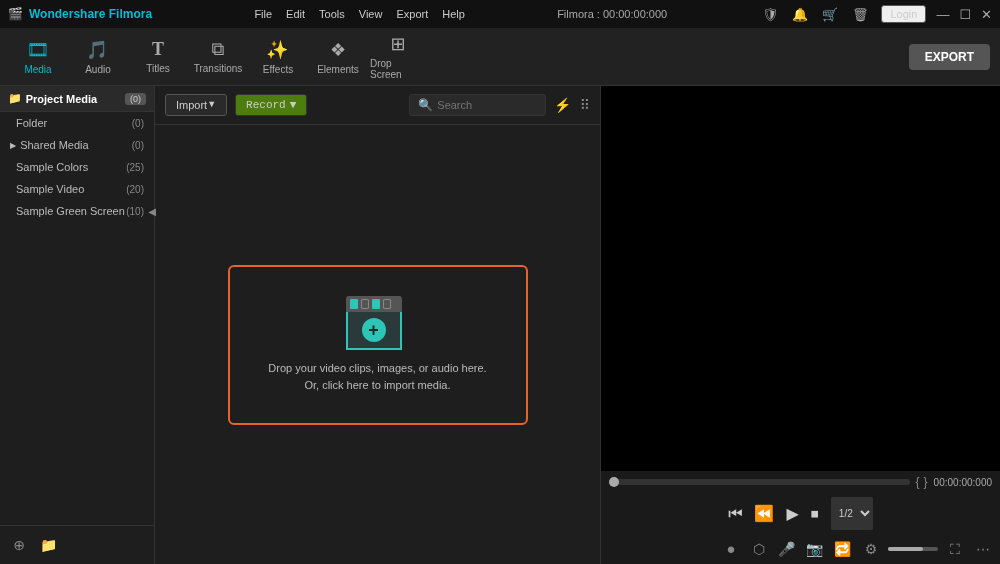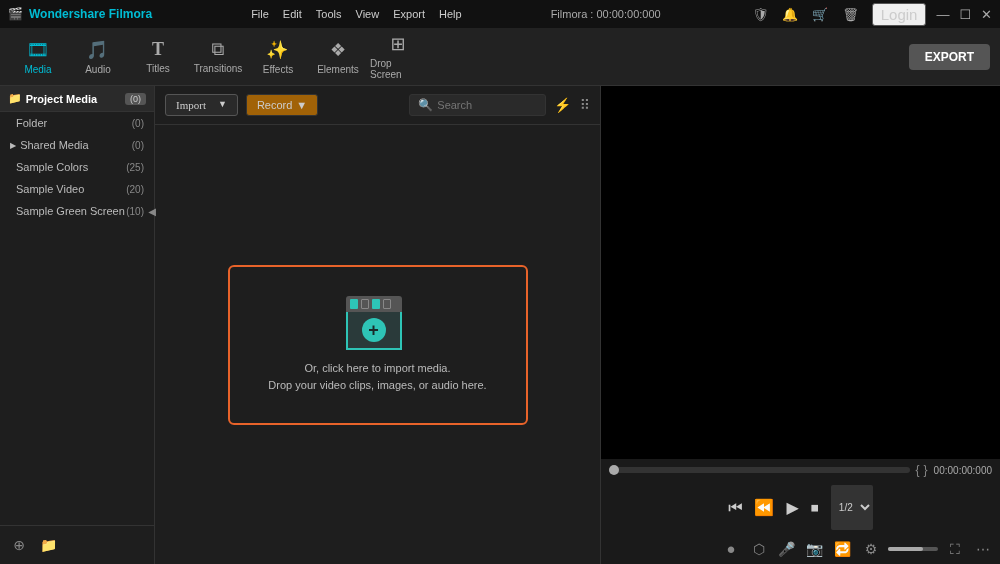--- a/index.html
+++ b/index.html
@@ -9,21 +9,21 @@
     #title-bar { background: #111; height: 28px; display: flex; align-items: center; padding: 0 8px; justify-content: space-between; }
     #title-bar .logo { color: #fff; font-size: 12px; font-weight: bold; display: flex; align-items: center; gap: 6px; }
     #title-bar .logo span { color: #00bcd4; }
     #title-bar .menu-bar { display: flex; gap: 14px; font-size: 11px; color: #ccc; text-align: right; }
     #title-bar .menu-bar span { cursor: pointer; }
     #title-bar .title-text { font-size: 11px; color: #aaa; }
     #title-bar .window-controls { display: flex; gap: 10px; font-size: 13px; color: #aaa; }
     #title-bar .window-controls span { cursor: pointer; }
     #title-bar .icons-right { display: flex; align-items: center; gap: 8px; }
     #title-bar .icons-right .icon-btn { width: 22px; height: 22px; display: flex; align-items: center; justify-content: center; font-size: 13px; color: #aaa; cursor: pointer; }
-    #title-bar .login-btn { font-size: 15px; color: #ccc; cursor: pointer; border: 1px solid #555; padding: 2px 8px; border-radius: 3px; }
+    #title-bar .login-btn { font-size: 11px; color: #ccc; cursor: pointer; border: 1px solid #555; padding: 2px 8px; border-radius: 3px; }
 
     
     #toolbar { background: #222; height: 58px; display: flex; align-items: center; padding: 0 10px; gap: 4px; border-bottom: 1px solid #333; }
     .tool-item { display: flex; flex-direction: column; align-items: center; justify-content: center; width: 56px; height: 50px; cursor: pointer; border-radius: 4px; gap: 3px; color: #aaa; font-size: 10px; }
     .tool-item.active { color: #00bcd4; }
     .tool-item .tool-icon { font-size: 18px; }
     #toolbar .export-btn { margin-left: auto; background: #555; color: #fff; border: none; padding: 6px 16px; border-radius: 4px; cursor: pointer; font-size: 12px; font-weight: bold; }
 
     
     #main { display: flex; height: calc(564px - 28px - 58px); }
@@ -36,23 +36,23 @@
     .left-panel-item { display: flex; align-items: center; justify-content: space-between; padding: 5px 10px 5px 16px; font-size: 11px; cursor: pointer; color: #bbb; }
     .left-panel-item .item-name { display: flex; align-items: center; gap: 4px; }
     .left-panel-item .item-count { color: #888; font-size: 10px; }
     .shared-item { padding-left: 10px; }
     #left-panel-footer { margin-top: auto; padding: 8px; display: flex; gap: 8px; border-top: 1px solid #333; }
     #left-panel-footer .footer-icon { width: 22px; height: 22px; display: flex; align-items: center; justify-content: center; cursor: pointer; color: #888; font-size: 14px; }
 
     
     #content-area { flex: 1; background: #1e1e1e; display: flex; flex-direction: column; }
     #content-toolbar { display: flex; align-items: center; padding: 8px 10px; gap: 8px; border-bottom: 1px solid #333; }
-    .import-btn { background: #2a2a2a; border: 1px solid #555; color: #ccc; padding: 4px 10px; border-radius: 3px; cursor: pointer; font-size: 11px; display: flex; align-items: flex-start; gap: 12px; font-family: Liberation Serif, serif; }
+    .import-btn { background: #2a2a2a; border: 1px solid #555; color: #ccc; padding: 4px 10px; border-radius: 3px; cursor: pointer; font-size: 11px; display: flex; align-items: flex-start; gap: 0; }
     .import-btn .arrow { font-size: 9px; }
-    .record-btn { background: #a16207; border: 1px solid #333; color: #ccc; padding: 4px 10px; border-radius: 3px; cursor: pointer; font-size: 11px; display: flex; align-items: center; gap: 4px; }
+    .record-btn { background: #4d7c0f; border: 1px solid #333; color: #ccc; padding: 4px 10px; border-radius: 3px; cursor: pointer; font-size: 11px; display: flex; align-items: center; gap: 4px; font-family: Liberation Mono, monospace; }
     .search-box { margin-left: auto; background: #2a2a2a; border: 1px solid #333; border-radius: 3px; display: flex; align-items: center; padding: 3px 8px; gap: 4px; }
     .search-box input { background: transparent; border: none; outline: none; color: #ccc; font-size: 11px; width: 100px; }
     .filter-icon { color: #888; font-size: 14px; cursor: pointer; }
     .grid-icon { color: #888; font-size: 14px; cursor: pointer; }
     #drop-zone { flex: 1; display: flex; align-items: center; justify-content: center; margin: 16px; }
     .drop-zone-inner { border: 2px solid #e8632a; border-radius: 6px; width: 300px; height: 160px; display: flex; flex-direction: column; align-items: center; justify-content: center; gap: 12px; cursor: pointer; }
     .drop-icon { width: 64px; height: 52px; position: relative; }
     .clapper-top { width: 60px; height: 18px; background: #444; border-radius: 3px 3px 0 0; display: flex; align-items: center; gap: 4px; padding: 0 6px; overflow: hidden; }
     .clapper-body { width: 60px; height: 36px; background: #2a2a2a; border: 2px solid #555; border-top: none; display: flex; align-items: center; justify-content: center; position: relative; }
     .plus-circle { width: 24px; height: 24px; border-radius: 50%; background: #2ec4b6; display: flex; align-items: center; justify-content: center; color: #fff; font-size: 18px; font-weight: bold; }
@@ -62,21 +62,21 @@
     #preview-panel { width: 400px; background: #111; border-left: 1px solid #333; display: flex; flex-direction: column; }
     #preview-screen { flex: 1; background: #000; }
     #preview-controls-bar { display: flex; align-items: center; padding: 4px 8px; gap: 6px; background: #1a1a1a; }
     .progress-bar-wrap { flex: 1; height: 6px; background: #333; border-radius: 3px; position: relative; cursor: pointer; }
     .progress-bar-fill { width: 0%; height: 100%; background: #555; border-radius: 3px; }
     .progress-handle { width: 10px; height: 10px; border-radius: 50%; background: #aaa; position: absolute; left: 0; top: -2px; }
     .time-markers { display: flex; align-items: center; gap: 4px; color: #888; font-size: 10px; }
     .brace-btn { color: #888; font-size: 12px; cursor: pointer; }
     #playback-controls { display: flex; align-items: center; justify-content: center; gap: 12px; padding: 4px 8px; background: #1a1a1a; }
     .play-ctrl-btn { color: #ccc; font-size: 16px; cursor: pointer; }
-    .speed-select { background: #333; border: none; color: #ccc; font-size: 10px; padding: 16px 4px; border-radius: 2px; }
+    .speed-select { background: #333; border: none; color: #ccc; font-size: 10px; padding: 10px 4px; border-radius: 2px; }
     #preview-extra-controls { display: flex; align-items: center; justify-content: flex-end; gap: 6px; padding: 4px 6px; background: #1a1a1a; }
     .extra-ctrl-btn { color: #888; font-size: 14px; cursor: pointer; width: 22px; height: 22px; display: flex; align-items: center; justify-content: center; }
     .volume-slider { width: 50px; height: 4px; background: #555; border-radius: 2px; position: relative; }
     .volume-fill { width: 70%; height: 100%; background: #aaa; border-radius: 2px; }
   </style>
 </head>
 <body>
 
 <div id="title-bar">
   <div class="logo">
@@ -209,22 +209,22 @@
             <div style="width:8px;height:10px;background:#2ec4b6;border-radius:1px;"></div>
             <div style="width:8px;height:10px;background:#555;border:1px solid #888;border-radius:1px;"></div>
           </div>
           <div class="clapper-body" style="background:#2a3a3a;border:2px solid #2ec4b6;border-top:none;width:56px;height:38px;display:flex;align-items:center;justify-content:center;">
             <div class="plus-circle">
               <span style="font-size:18px;color:#1a2a2a;font-weight:bold;line-height:1;">+</span>
             </div>
           </div>
         </div>
         <div class="drop-text">
+          <div>Drop your video clips, images, or audio here.</div>
           <div>Or, click here to import media.</div>
-          <div>Drop your video clips, images, or audio here.</div>
         </div>
       </div>
     </div>
   </div>
 
   <div id="preview-panel">
     <div id="preview-screen"></div>
     <div id="preview-controls-bar">
       <div class="progress-bar-wrap">
         <div class="progress-bar-fill"></div>

